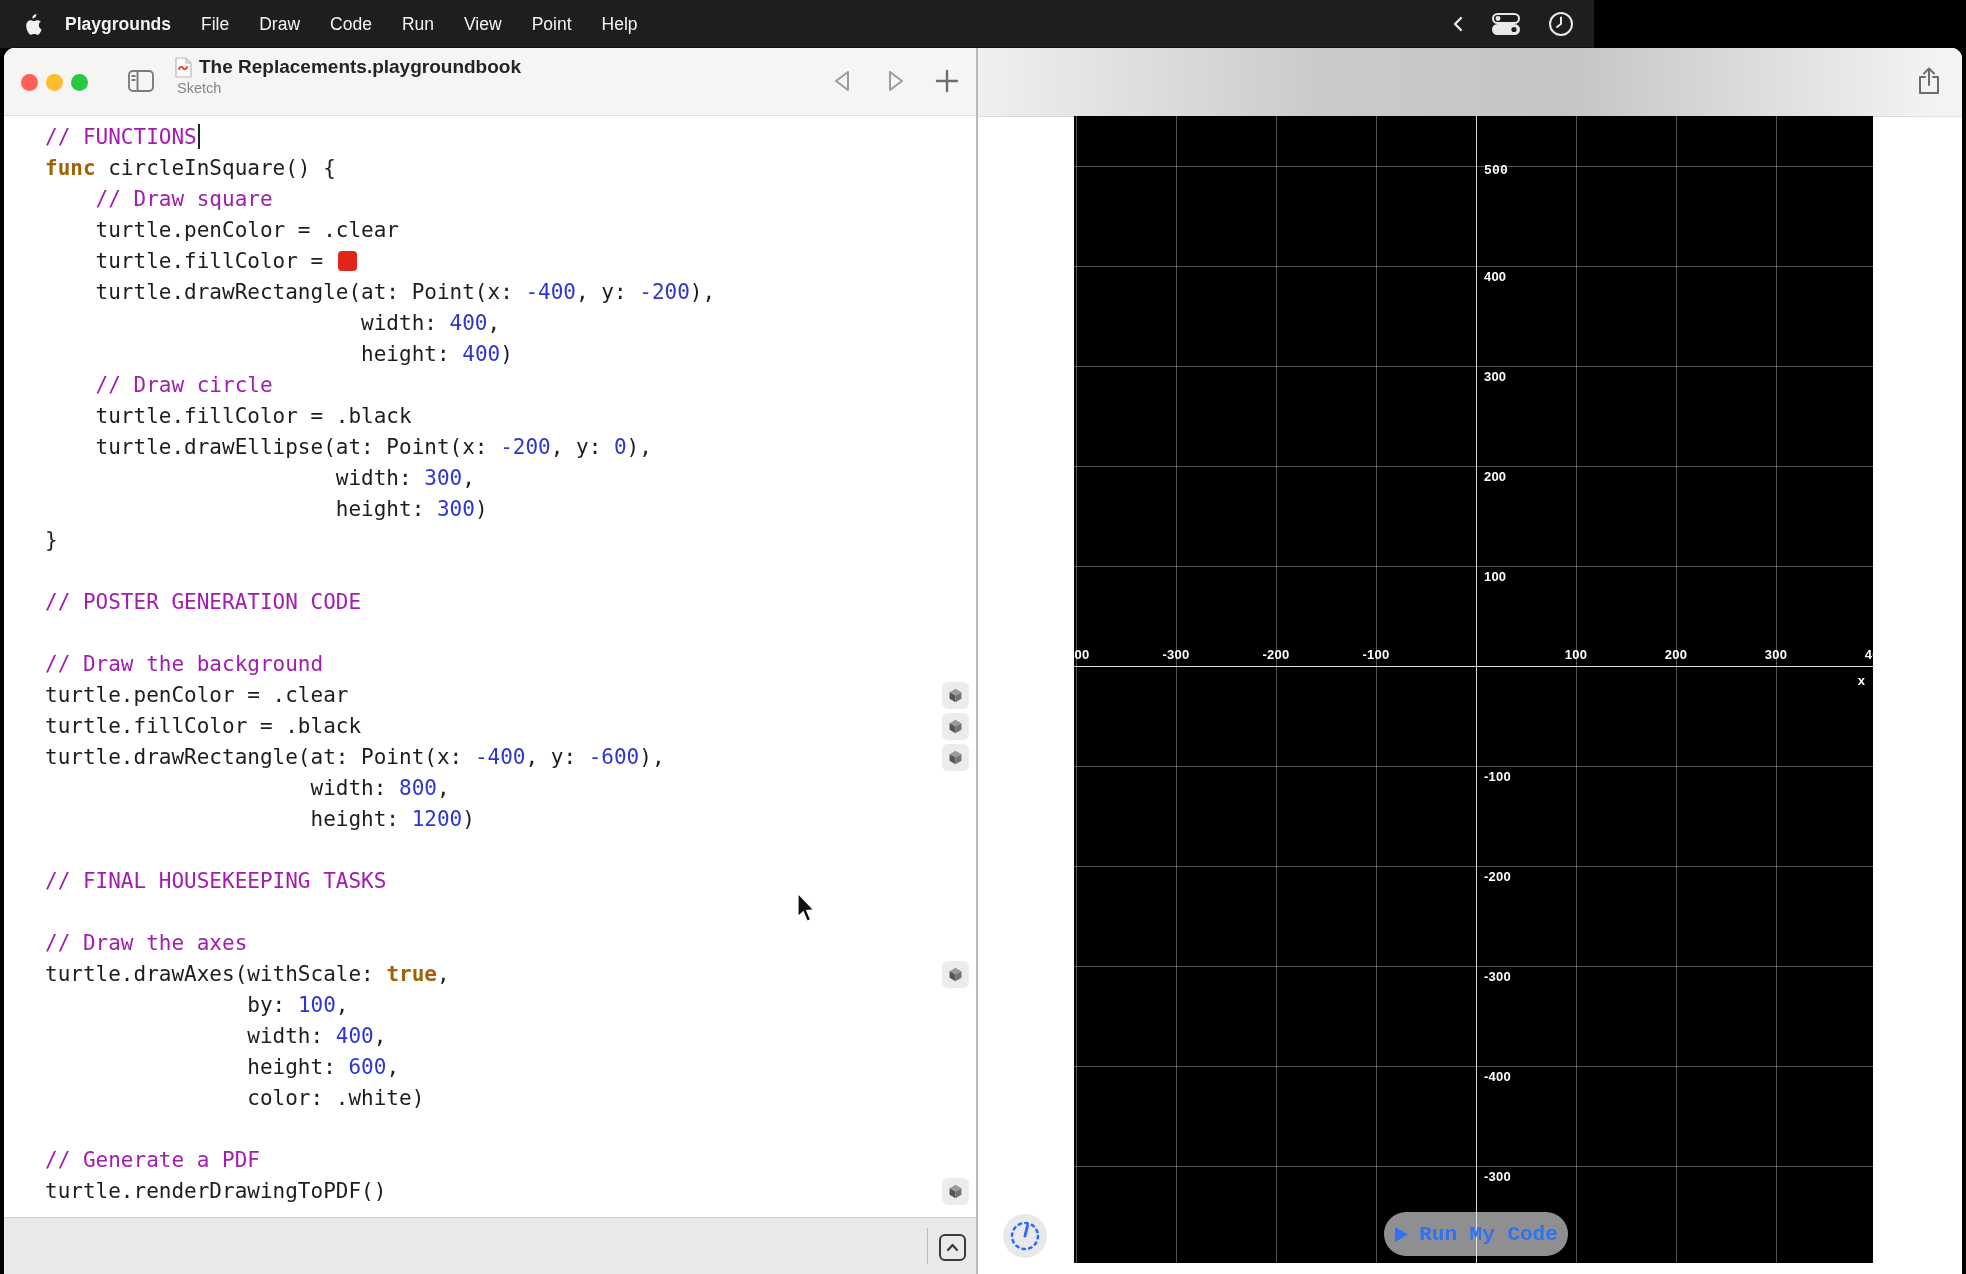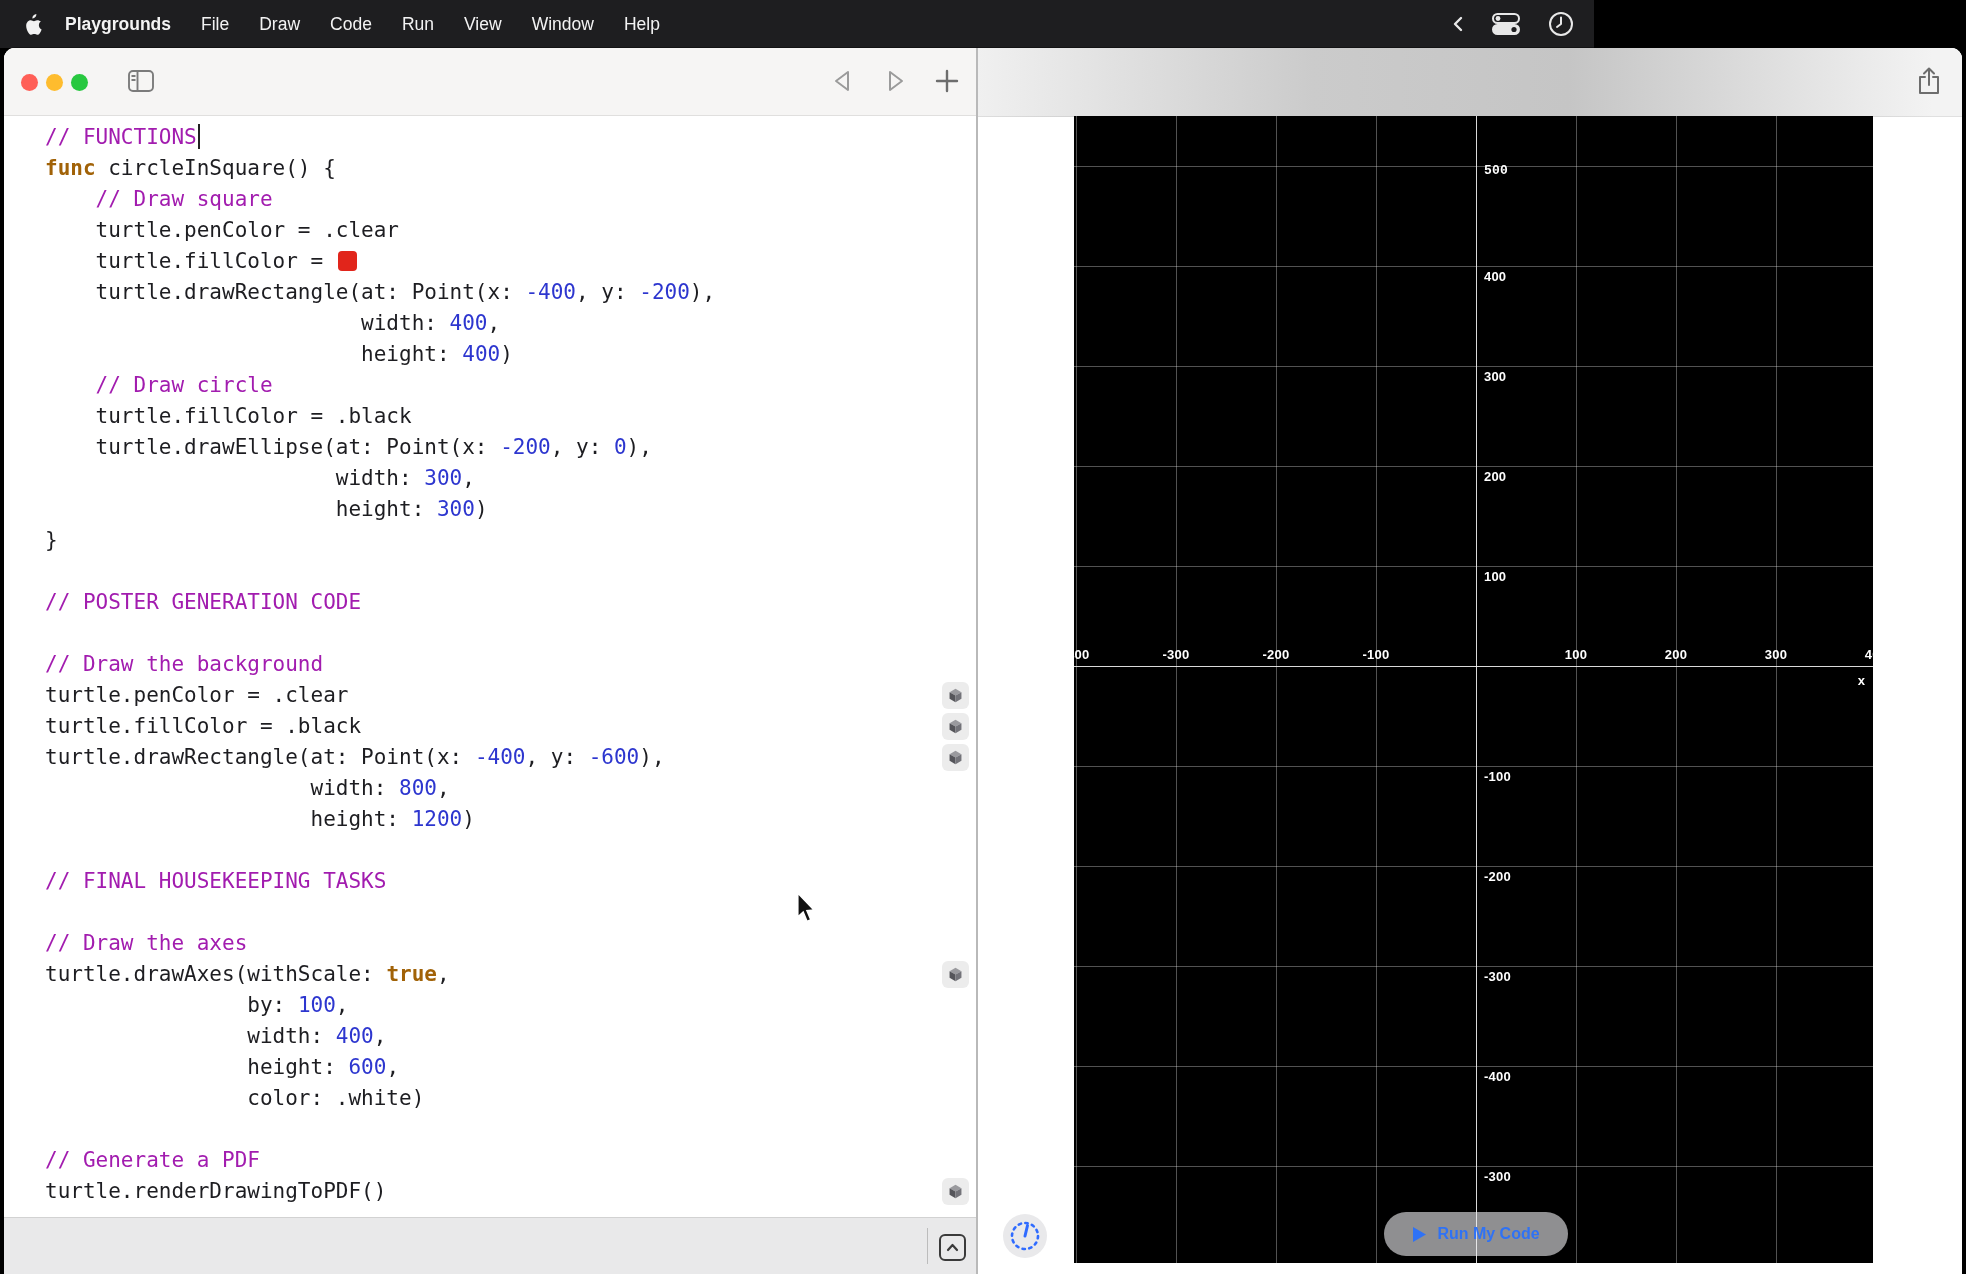--- a/index.html
+++ b/index.html
@@ -69,21 +69,21 @@
             align-items:center;justify-content:center;}
   .canvas{position:absolute;left:96px;top:68px;width:799px;height:1147px;background:#000;overflow:hidden;}
   .gl{position:absolute;background:rgba(255,255,255,.32);}
   .gl.v{top:0;width:1px;height:100%;}
   .gl.h{left:0;height:1px;width:100%;}
   .gl.axis{background:rgba(255,255,255,.85);}
   .ticklabel{position:absolute;color:#fff;font-size:13px;font-weight:700;letter-spacing:.2px;}
   .axisname{position:absolute;color:#fff;font-size:13px;font-weight:700;}
   .runbtn{position:absolute;width:184px;height:44px;border-radius:22px;background:rgba(238,238,242,.60);
           display:flex;align-items:center;justify-content:center;gap:10px;border:none;cursor:pointer;}
-  .runbtn span{font-size:16px;font-weight:600;}
+  .runbtn span{font-size:21px;font-weight:600;font-family:Liberation Mono, monospace;}
   .gauge{position:absolute;left:25px;top:1166px;width:44px;height:44px;border-radius:50%;
          background:#e9e9eb;display:flex;align-items:center;justify-content:center;}
 
   .mousecursor{position:absolute;left:793px;top:893px;pointer-events:none;z-index:50;}
 </style>
 </head>
 <body>
 
 <div class="menubar">
   <span class="apple">
@@ -91,21 +91,21 @@
       <path d="M11.7 0c.1 1.1-.3 2.1-1 2.9-.7.8-1.8 1.4-2.8 1.3-.1-1 .4-2.1 1-2.8C9.6.6 10.8.1 11.7 0zM15.6 6.8c-1.5-.9-2.6-.9-3.2-.9-1.4 0-2 .9-3 .9s-1.7-.9-3-.9C4.6 5.9 2 7.6 2 11.2c0 2.3.9 4.7 2 6.3.9 1.3 1.7 2.3 2.8 2.3 1.1 0 1.6-.7 2.9-.7s1.7.7 2.9.7c1.2 0 2-1 2.8-2.2.6-.9 1-1.8 1.3-2.8-1.6-.6-2.6-2.2-2.6-4 0-1.7.9-3.1 2-3.8-.2-.1-.3-.1-.5-.2z"></path>
     </svg>
   </span>
   <ul id="menu-items">
       <li class="first">Playgrounds</li>
       <li>File</li>
       <li>Draw</li>
       <li>Code</li>
       <li>Run</li>
       <li>View</li>
-      <li>Window</li>
+      <li>Point</li>
       <li>Help</li>
     </ul>
   <span class="spacer"></span>
   <span class="status">
     <svg width="12" height="18" viewBox="0 0 12 18" fill="none" stroke="#e8e8e8" stroke-width="2.4" stroke-linecap="round" stroke-linejoin="round">
         <polyline points="9,3 3,9 9,15"></polyline>
       </svg>
     <svg width="32" height="24" viewBox="0 0 32 24" fill="none" stroke="#e8e8e8" stroke-width="2">
       <rect x="3" y="2" width="26" height="9" rx="4.5"></rect>
         <circle cx="8" cy="6.5" r="2.4" fill="#e8e8e8" stroke="none"></circle>
@@ -130,20 +130,31 @@
         <span class="light green"></span>
       </div>
       <span class="sb-toggle">
         <svg width="28" height="26" viewBox="0 0 28 26" fill="none" stroke="#7b7b7b" stroke-width="1.9">
           <rect x="2" y="3" width="24" height="20" rx="4"></rect>
           <line x1="10.5" y1="3" x2="10.5" y2="23"></line>
           <line x1="5.2" y1="8" x2="7.8" y2="8" stroke-linecap="round"></line>
           <line x1="5.2" y1="12" x2="7.8" y2="12" stroke-linecap="round"></line>
         </svg>
       </span>
+      <div class="titleblock">
+        <div class="titlerow">
+          <svg width="17" height="21" viewBox="0 0 17 21">
+            <path d="M1 1 h10 l5 5 v14 h-15 z" fill="#fdfdfd" stroke="#b9b9b9" stroke-width="1.2"></path>
+            <path d="M11 1 l5 5 h-5 z" fill="#e4e4e4" stroke="#b9b9b9" stroke-width="1"></path>
+            <path d="M4 12 q2-4 4-1 t4-1" fill="none" stroke="#e2362b" stroke-width="1.8" stroke-linecap="round"></path>
+          </svg>
+          <span class="doc-title">The Replacements.playgroundbook</span>
+        </div>
+        <div class="doc-sub">Sketch</div>
+      </div>
       <div class="navbtns">
         <span class="navbtn">
           <svg width="24" height="26" viewBox="0 0 24 26" fill="none" stroke="#9b9b9b" stroke-width="2" stroke-linejoin="round">
               <polygon points="17,4 5,13 17,22"></polygon>
             </svg>
         </span>
         <span class="navbtn">
           <svg width="24" height="26" viewBox="0 0 24 26" fill="none" stroke="#9b9b9b" stroke-width="2" stroke-linejoin="round">
               <polygon points="7,4 19,13 7,22"></polygon>
             </svg>

